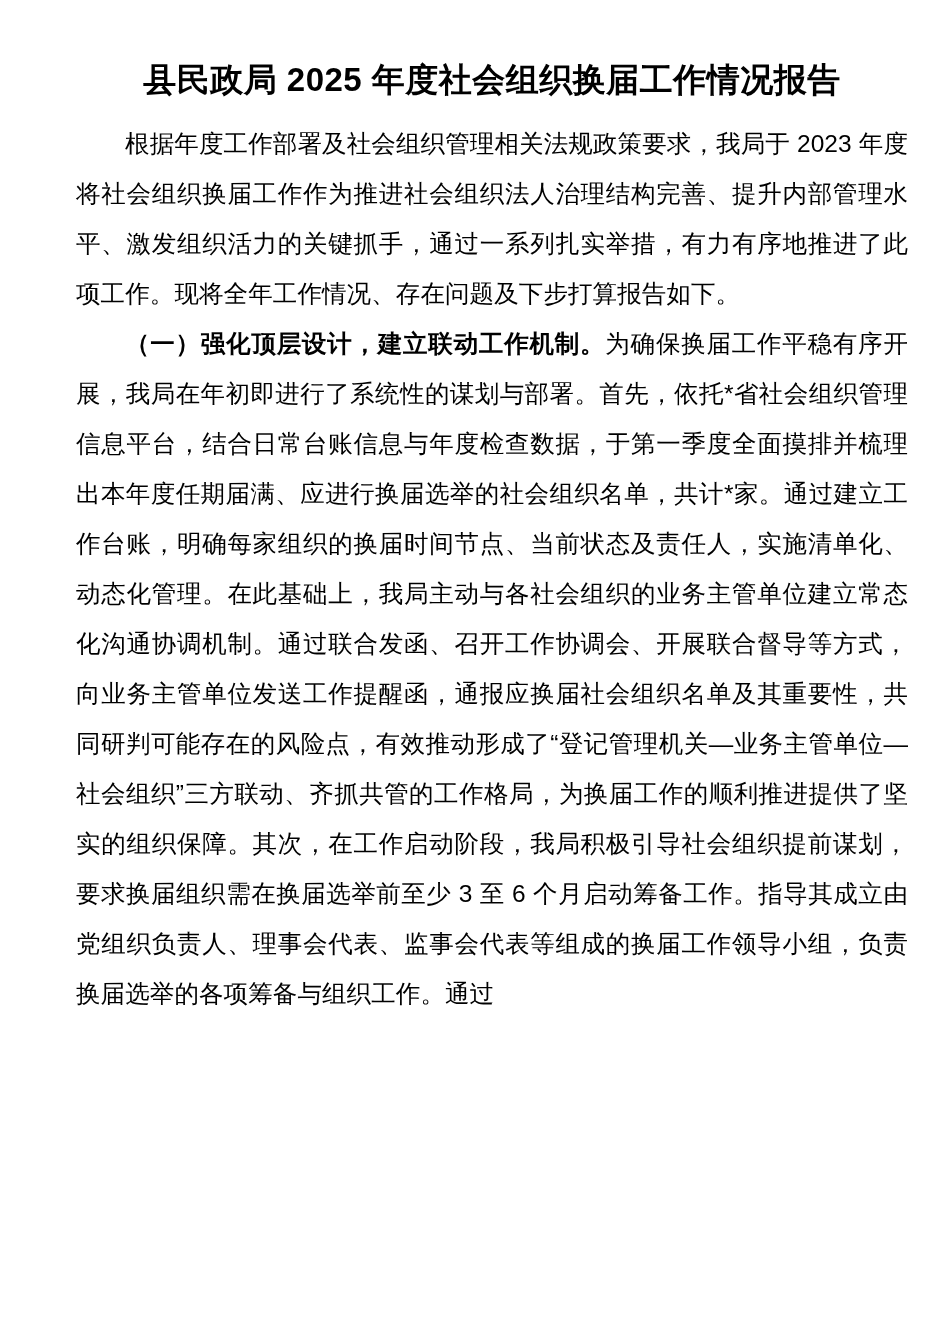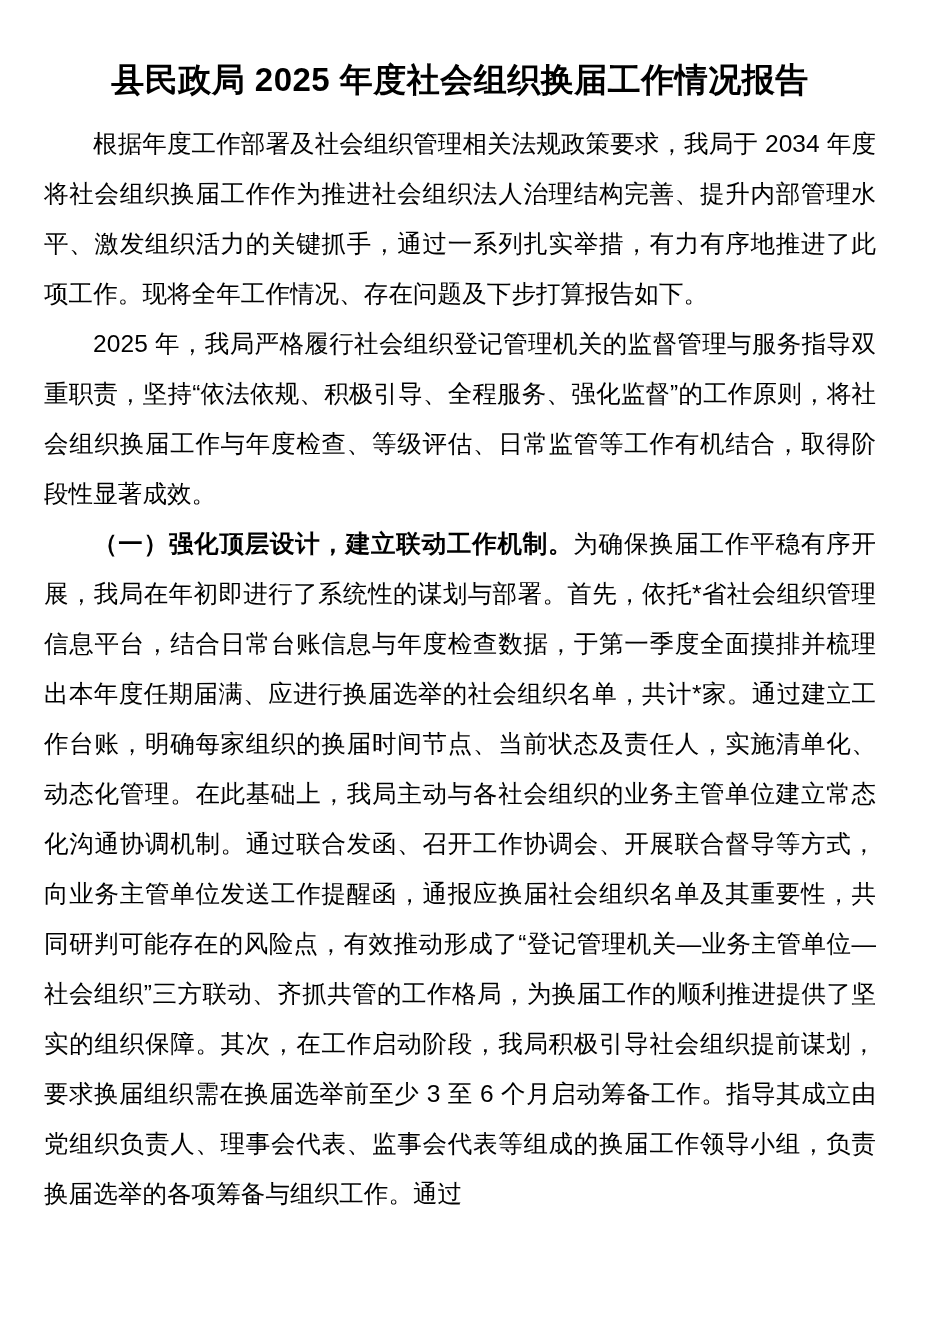--- a/index.html
+++ b/index.html
@@ -20,21 +20,21 @@
     box-sizing: border-box;
     width: 950px;
     height: 1344px;
     padding: 0;
     background: #ffffff;
     position: relative;
   }
 
   .content {
     position: absolute;
-    left: 44px;
+    left: 76px;
     top: 0;
     width: 832px;
   }
 
   .doc-title {
     font-size: 33px;
     font-weight: 700;
     text-align: center;
     line-height: 44px;
     margin: 0;
@@ -76,21 +76,20 @@
   }
 </style>
 </head>
 <body>
 
 <div class="page">
   <div class="content">
 
     <h1 class="doc-title">县民政局 2025 年度社会组织换届工作情况报告</h1>
 
-    <p class="para indent first">根据年度工作部署及社会组织管理相关法规政策要求，我局于 2034 年度将社会组织换届工作作为推进社会组织法人治理结构完善、提升内部管理水平、激发组织活力的关键抓手，通过一系列扎实举措，有力有序地推进了此项工作。现将全年工作情况、存在问题及下步打算报告如下。</p>
+    <p class="para indent first">根据年度工作部署及社会组织管理相关法规政策要求，我局于 2023 年度将社会组织换届工作作为推进社会组织法人治理结构完善、提升内部管理水平、激发组织活力的关键抓手，通过一系列扎实举措，有力有序地推进了此项工作。现将全年工作情况、存在问题及下步打算报告如下。</p>
 
 
-    <p class="para indent">2025 年，我局严格履行社会组织登记管理机关的监督管理与服务指导双重职责，坚持“依法依规、积极引导、全程服务、强化监督”的工作原则，将社会组织换届工作与年度检查、等级评估、日常监管等工作有机结合，取得阶段性显著成效。</p>
 
     <p class="para indent"><span class="bold-run">（一）强化顶层设计，建立联动工作机制。</span><span>为确保换届工作平稳有序开展，我局在年初即进行了系统性的谋划与部署。首先，依托*省社会组织管理信息平台，结合日常台账信息与年度检查数据，于第一季度全面摸排并梳理出本年度任期届满、应进行换届选举的社会组织名单，共计*家。通过建立工作台账，明确每家组织的换届时间节点、当前状态及责任人，实施清单化、动态化管理。在此基础上，我局主动与各社会组织的业务主管单位建立常态化沟通协调机制。通过联合发函、召开工作协调会、开展联合督导等方式，向业务主管单位发送工作提醒函，通报应换届社会组织名单及其重要性，共同研判可能存在的风险点，有效推动形成了“登记管理机关—业务主管单位—社会组织”三方联动、齐抓共管的工作格局，为换届工作的顺利推进提供了坚实的组织保障。其次，在工作启动阶段，我局积极引导社会组织提前谋划，要求换届组织需在换届选举前至少 3 至 6 个月启动筹备工作。指导其成立由党组织负责人、理事会代表、监事会代表等组成的换届工作领导小组，负责换届选举的各项筹备与组织工作。通过</span></p>
 
   </div>
 </div>
 
 </body></html>

